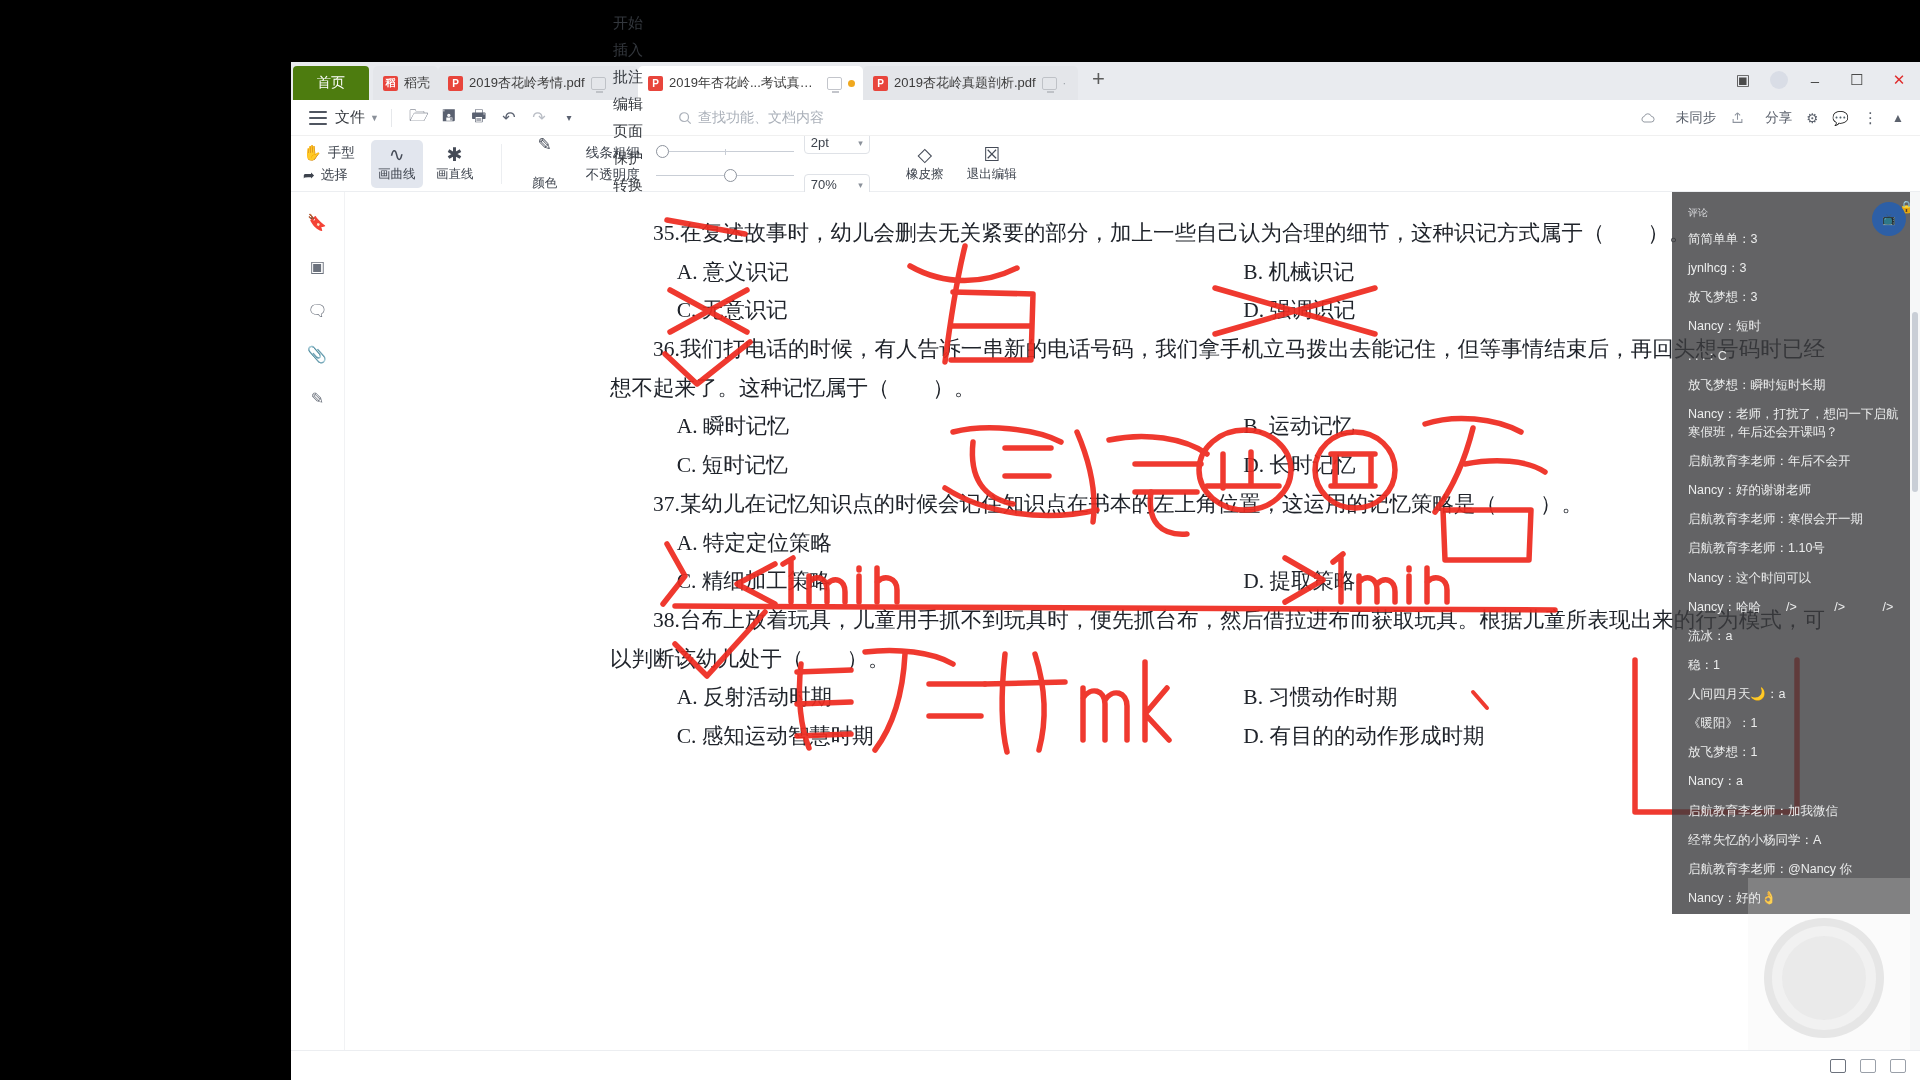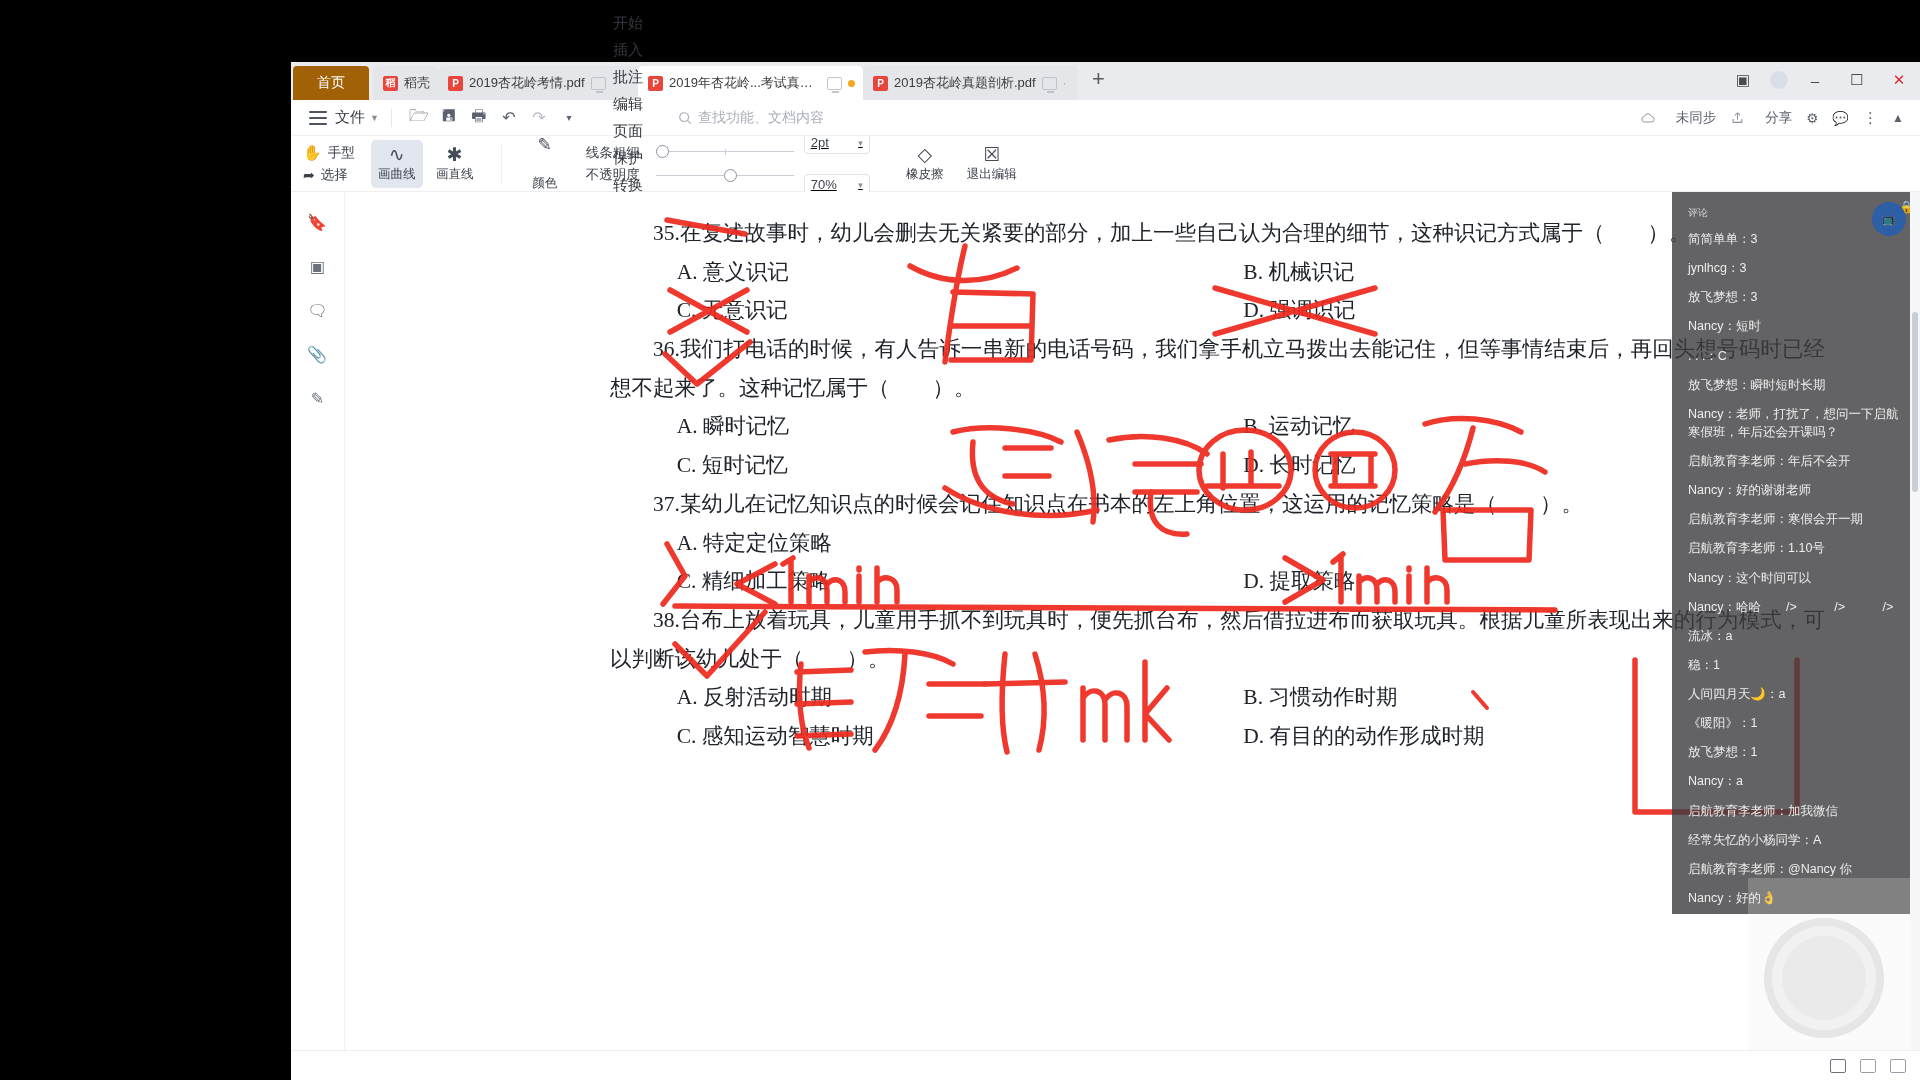--- a/index.html
+++ b/index.html
@@ -18,21 +18,21 @@
     display: flex; flex-direction: column;
   }
 
   
   .tabbar {
     height: 38px; background: #e9ebef;
     display: flex; align-items: flex-end; position: relative;
     flex: none;
   }
   .home-tab {
-    width: 76px; height: 34px; background: #a16207; color:#fff;
+    width: 76px; height: 34px; background: #4d7c0f; color:#fff;
     display:flex; align-items:center; justify-content:center;
     font-size: 14px; border-radius: 4px 4px 0 0; margin-left: 2px;
   }
   .tab {
     height: 34px; display:flex; align-items:center; gap:6px;
     padding: 0 8px 0 10px; font-size: 13px; color:#3c3c3c;
     background: #e4e6ea; border-radius: 5px 5px 0 0;
     position: relative; max-width: 270px; white-space: nowrap;
   }
   .tab.active { background:#fff; }
@@ -315,21 +315,21 @@
         <div class="tick"></div>
         <div class="knob" style="left:0;"></div>
       </div>
       <div class="slider">
         <div class="track"></div>
         <div class="tick"></div>
         <div class="knob" style="left:68px;"></div>
       </div>
     </div>
 
-    <div class="tb-col" style="gap:20px;text-decoration:underline;">
+    <div class="tb-col" style="gap:20px;">
       <div class="num-sel">
         <span>2pt</span>
         <span class="chev">▾</span>
       </div>
       <div class="num-sel">
         <span>70%</span>
         <span class="chev">▾</span>
       </div>
     </div>
 

